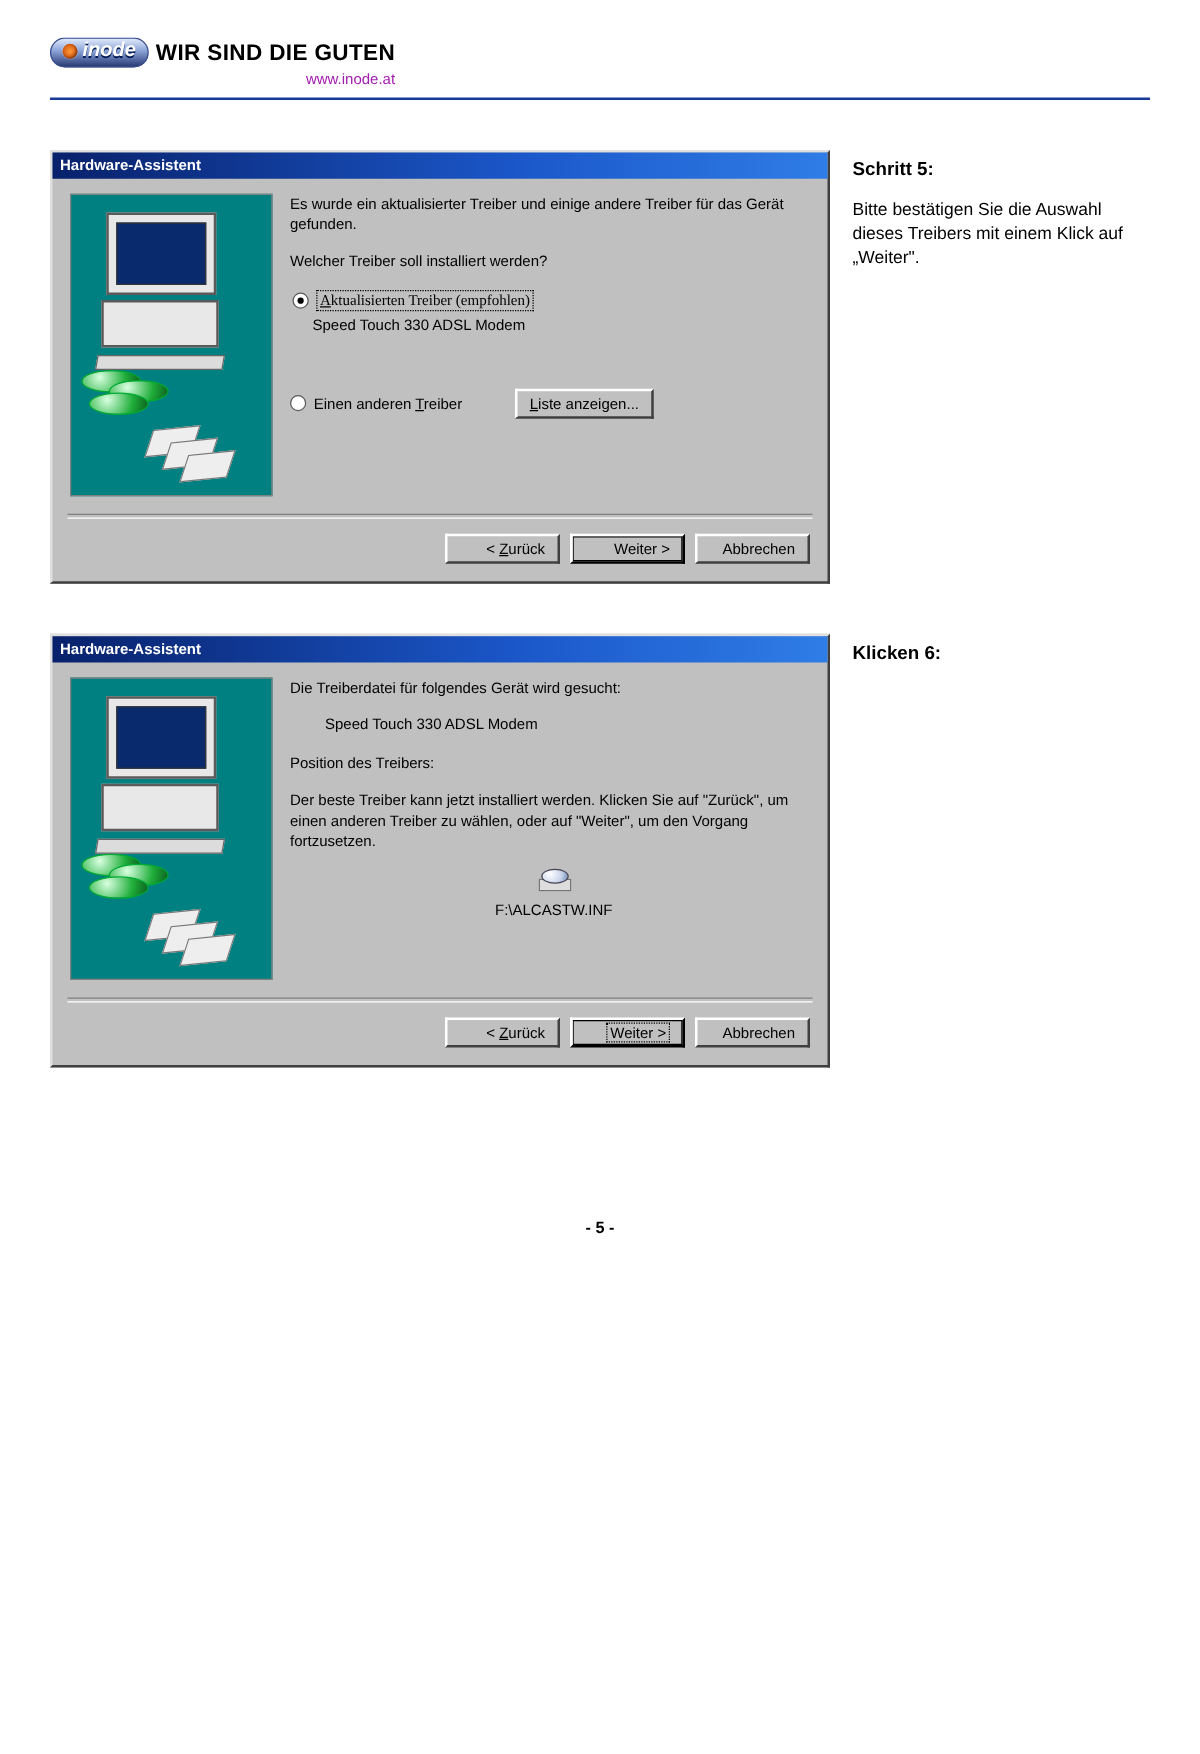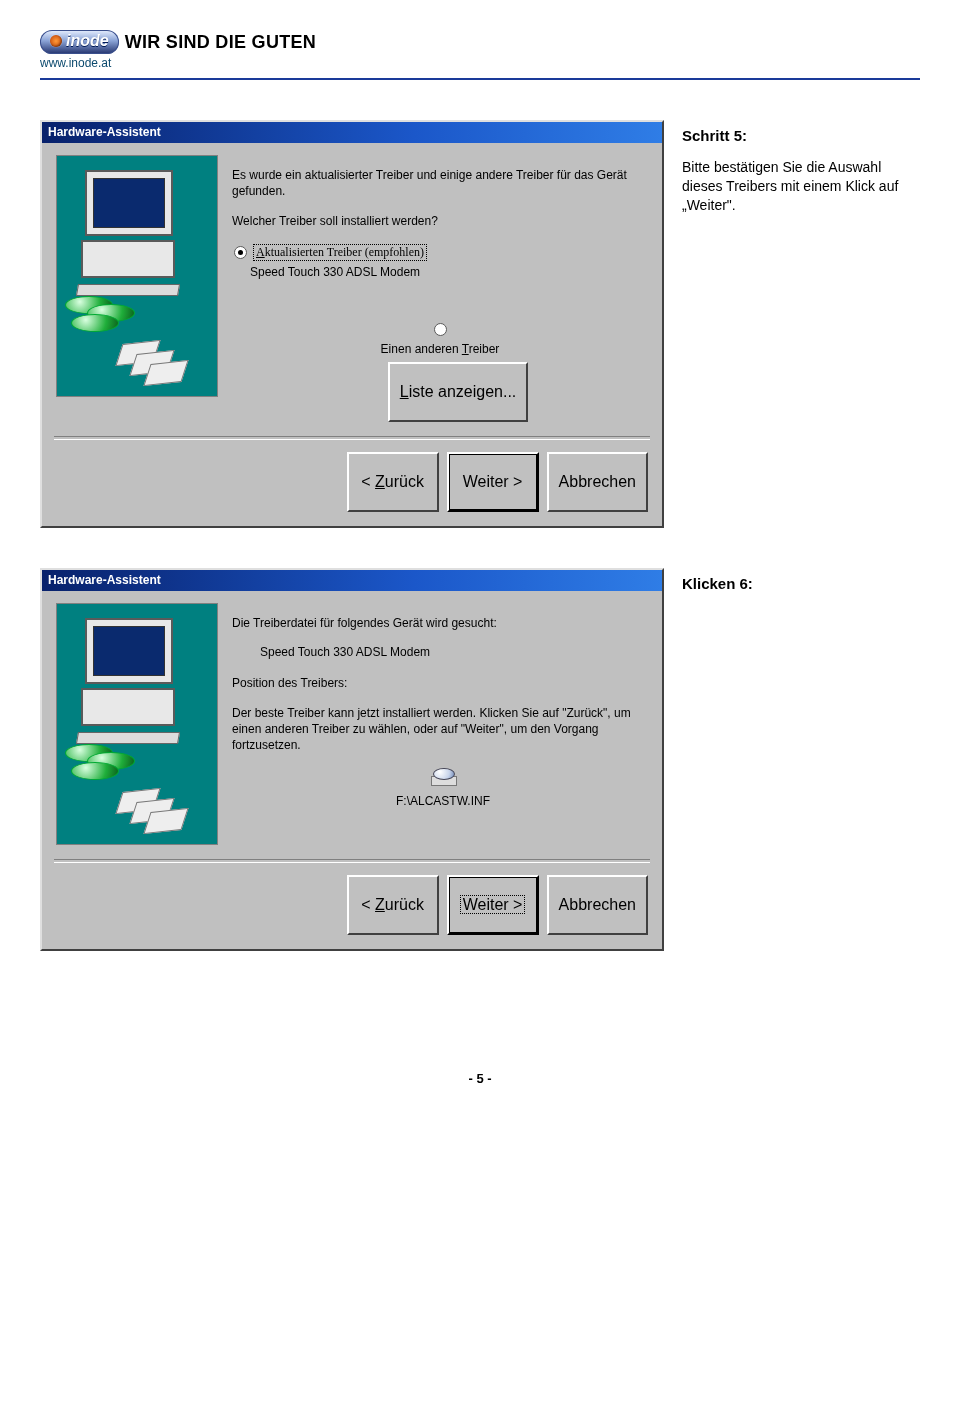--- a/index.html
+++ b/index.html
@@ -20,42 +20,42 @@
     border-bottom: 2px solid #1a3a99;
     padding-bottom: 8px;
     margin-bottom: 40px;
   }
   .doc-header-left {
     font-size: 13px;
     font-weight: bold;
     padding-top: 10px;
   }
   .doc-header-left .sep { margin: 0 4px; font-weight: normal;}
-  .logo-block { }
+  .logo-block { text-align: right; }
   .logo-row { display: flex; align-items: center; gap: 6px; justify-content: flex-end;}
   .inode-pill {
     background: linear-gradient(180deg,#e8f0ff 0%, #8aa3d6 45%, #23336d 100%);
     border-radius: 14px;
     padding: 2px 10px 4px 10px;
     display: inline-flex;
     align-items: center;
     gap: 4px;
     box-shadow: inset 0 0 0 1px #3a4f8c;
   }
   .inode-pill .dot {
     width: 12px; height: 12px; border-radius: 50%;
     background: radial-gradient(#ff9a3a,#c13c00);
     box-shadow: inset -1px -1px 2px rgba(0,0,0,.4), 0 0 1px #fff;
   }
   .inode-pill .txt {
     font-weight: bold; font-style: italic; color: #fff; font-size: 16px;
     text-shadow: 0 1px 0 #001a55;
   }
   .slogan { font-size: 18px; font-weight: 900; letter-spacing: .3px; }
-  .site { font-size: 12px; color:#0c4a6e; margin-top:2px; }
+  .site { font-size: 12px; color:#a21caf; margin-top:2px; }
 
   
   .step {
     display: flex;
     gap: 18px;
     margin-bottom: 40px;
   }
   .dialog-col { flex: 0 0 620px; }
   .text-col { flex: 1; font-size: 14px; line-height: 1.35; }
   .text-col h3 { font-size: 15px; margin: 6px 0 12px 0; }
@@ -117,37 +117,37 @@
   .disc.d3{top:18px;left:6px}
   .cards { position:absolute; top:186px; left:62px; }
   .card {
     width:36px; height:20px; background:#eee; border:1px solid #777;
     transform: skew(-18deg,-6deg); position:absolute;
   }
   .card.c2{top:10px; left:14px;}
   .card.c3{top:20px; left:28px;}
 
   .dlg-main { flex:1; }
-  .dlg-main p { margin: 12px 0 14px 0; line-height: 1.35;}
+  .dlg-main p { margin: 0 0 14px 0; line-height: 1.35;}
   .radio-row { display:flex; align-items:center; gap:6px; margin:4px 0; padding-left:2px;font-family:Liberation Serif, serif;}
   .radio-dot {
     width:11px; height:11px; border-radius:50%;
     background:#fff; border:1px solid #5a5a5a; position:relative; flex:0 0 11px;
   }
   .radio-dot.checked::after{
     content:""; position:absolute; inset:3px; border-radius:50%; background:#000;
   }
   .dotted { border:1px dotted #000; padding:0 2px; display:inline-block;}
   .indent { margin-left:18px; }
-  .second-radio { margin-top:44px; display:flex; align-items:center; gap:6px;flex-direction:column;}
+  .second-radio { margin-top:44px; display:flex; align-items:center; gap:6px;}
   .btn98 {
     background:#c0c0c0;
     border:2px solid; border-color:#fff #404040 #404040 #fff;
-    padding:19px 10px; font-family:inherit; font-size:16px;
-    min-width: 92px; text-align:center;
+    padding:3px 10px; font-family:inherit; font-size:12px;
+    min-width: 92px; text-align:right;
   }
   .btn98.focus { box-shadow: inset 0 0 0 1px #000; border-color:#fff #000 #000 #fff;}
   .btn98.dotted-inner span{ border:1px dotted #000; padding:0 2px;}
   .list-btn { margin-left: 36px;}
   .dlg-sep {
     height:2px; margin: 6px 12px 0 12px;
     border-top:1px solid #808080; border-bottom:1px solid #fff;
   }
   .dlg-buttons {
     display:flex; justify-content:flex-end; gap:8px;

